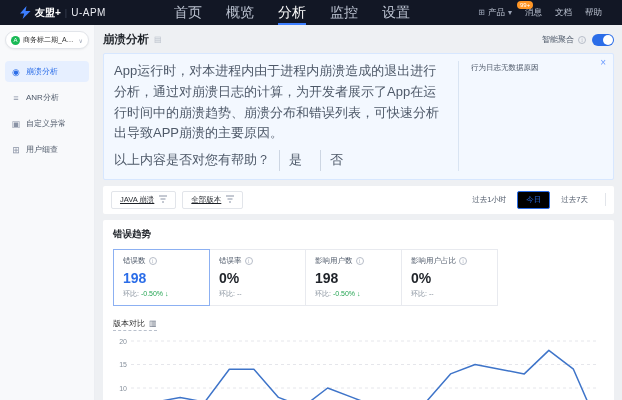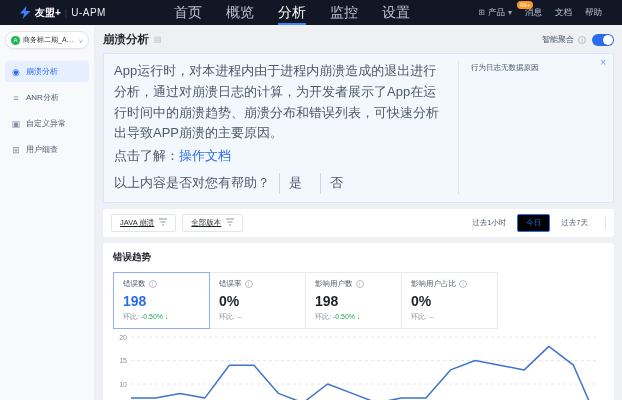--- a/index.html
+++ b/index.html
@@ -161,23 +161,20 @@
         <span class="info-dot">i</span>
         <span class="toggle">
             <span class="toggle-knob"></span>
           </span>
       </div>
     </div>
 
     <div class="banner">
       <div class="banner-left">
         <p class="banner-desc">App运行时，对本进程内由于进程内崩溃造成的退出进行分析，通过对崩溃日志的计算，为开发者展示了App在运行时间中的崩溃趋势、崩溃分布和错误列表，可快速分析出导致APP崩溃的主要原因。</p>
-        <div class="learn-row">
-          <span>点击了解：</span><span class="link">操作文档</span>
-        </div>
         <div class="feedback-row">
           <span>以上内容是否对您有帮助？</span>
           <span class="fb-btn">是</span>
           <span class="fb-btn">否</span>
         </div>
       </div>
       <div class="banner-right">
         <div class="faq-link">行为日志无数据原因</div>
       </div>
       <span class="banner-close">×</span>
@@ -237,20 +234,26 @@
         <div class="stat-card">
           <div class="stat-label">
               <span>影响用户占比</span>
               <span class="info-dot">i</span>
             </div>
           <div class="stat-value">0%</div>
           <div class="stat-compare"><span>环比:</span> <span>--</span></div>
         </div>
       </div>
 
+      <div>
+        <span class="version-compare">
+          <span>版本对比</span>
+          <span class="vc-icon">▥</span>
+        </span>
+      </div>
 
       <div class="chart-wrap">
         <svg id="trend-chart" width="491" height="126">
             <line x1="18" x2="485" y1="100" y2="100" stroke="#e5e6eb" stroke-dasharray="3,3"></line>
             <text x="14" y="102.5" text-anchor="end" font-size="7" fill="#86909c">0</text>
             <line x1="18" x2="485" y1="76.5" y2="76.5" stroke="#e5e6eb" stroke-dasharray="3,3"></line>
             <text x="14" y="79" text-anchor="end" font-size="7" fill="#86909c">5</text>
             <line x1="18" x2="485" y1="53" y2="53" stroke="#e5e6eb" stroke-dasharray="3,3"></line>
             <text x="14" y="55.5" text-anchor="end" font-size="7" fill="#86909c">10</text>
             <line x1="18" x2="485" y1="29.5" y2="29.5" stroke="#e5e6eb" stroke-dasharray="3,3"></line>

